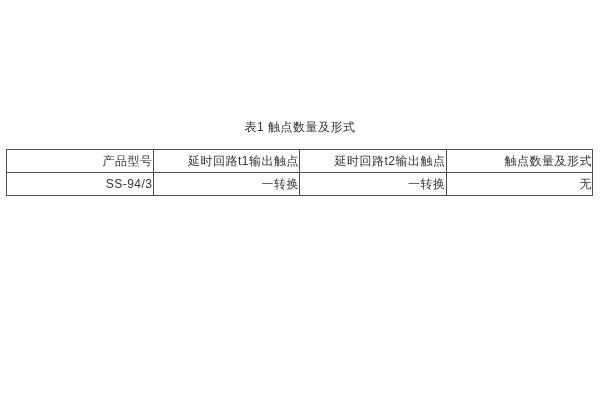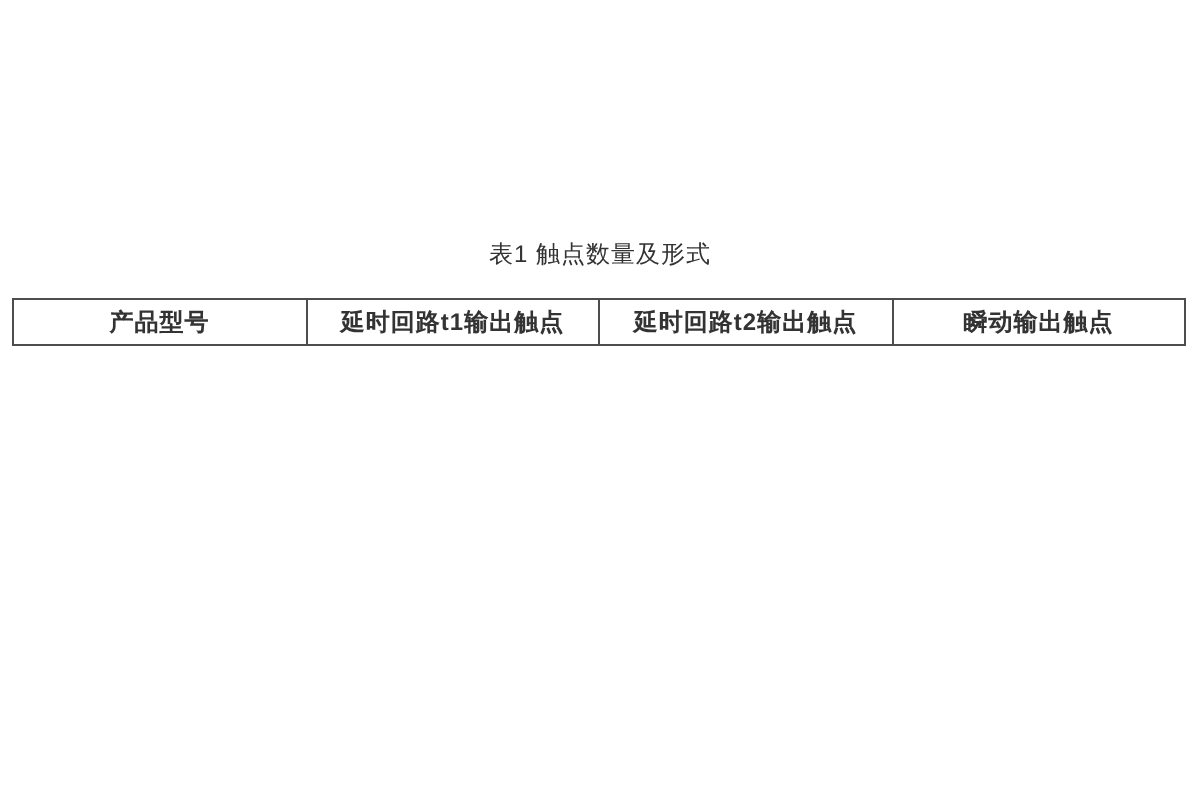--- a/index.html
+++ b/index.html
@@ -31,42 +31,48 @@
     left: 6px;
     top: 149px;
     width: 587px;
     border-collapse: collapse;
     table-layout: fixed;
   }
   table.contact-table th,
   table.contact-table td {
     border: 1px solid #4d4d4d;
     height: 23px;
-    text-align: center;
+    text-align: right;
     vertical-align: middle;
     font-size: 12px;
-    font-weight: bold;
+    font-weight: normal;
     color: #333333;
     padding: 0;
     letter-spacing: 0.5px;
   }
 </style>
 </head>
 <body>
 
 <div class="page">
 
   <div class="table-title">表1 触点数量及形式</div>
 
   <table class="contact-table">
     <thead>
       <tr>
         <th>产品型号</th>
         <th>延时回路t1输出触点</th>
         <th>延时回路t2输出触点</th>
-        <th>瞬动输出触点</th>
+        <th>触点数量及形式</th>
       </tr>
     </thead>
     <tbody>
+      <tr>
+        <td>SS-94/3</td>
+        <td>一转换</td>
+        <td>一转换</td>
+        <td>无</td>
+      </tr>
     </tbody>
   </table>
 
 </div>
 
 </body></html>

